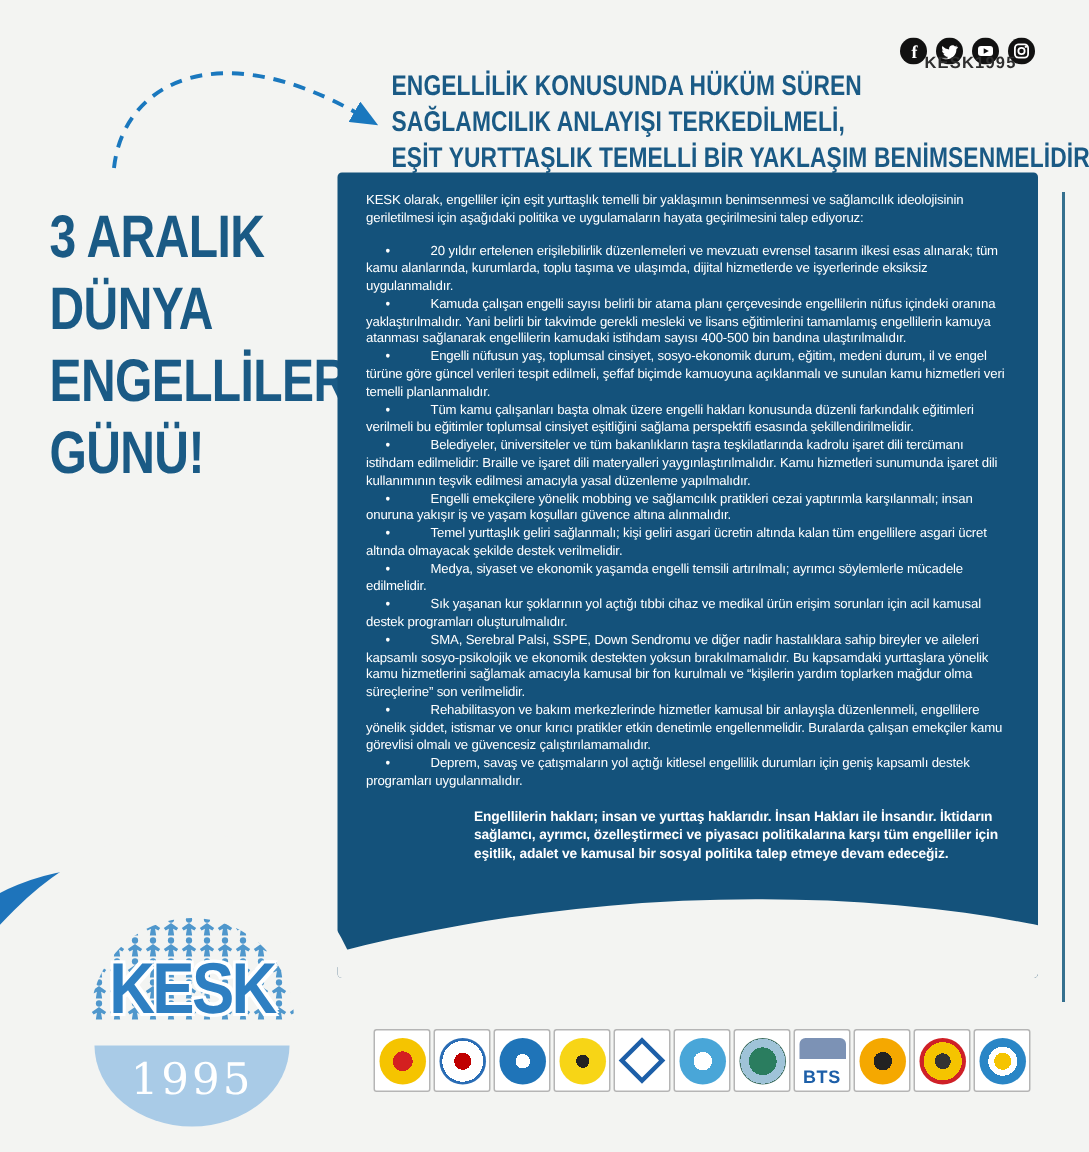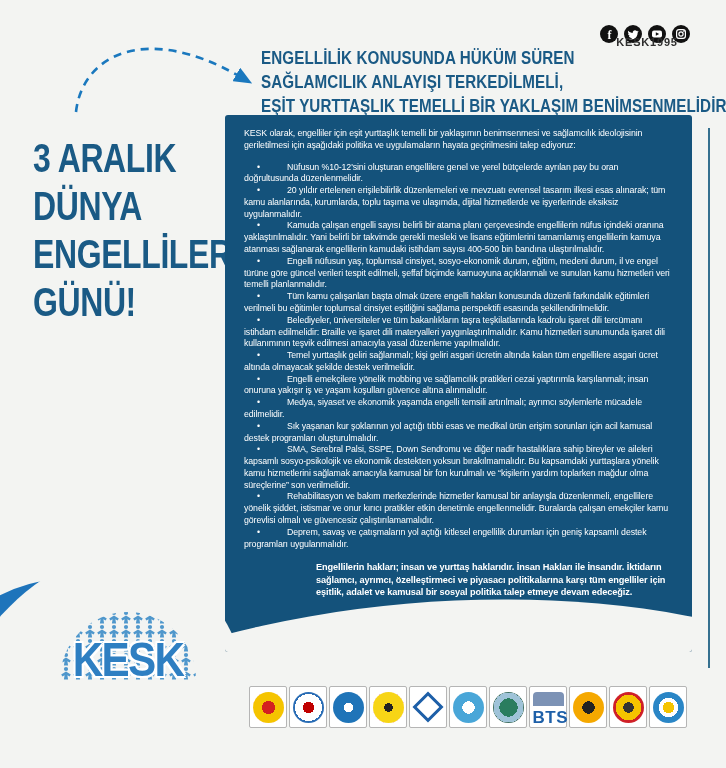--- a/index.html
+++ b/index.html
@@ -66,21 +66,21 @@
   .disc{width:31px;height:31px;border-radius:50%;}
   .d1 {background:radial-gradient(circle,#d42020 0 30%,#f5c400 30% 72%,#e8631a 72%);}
   .d2 {background:radial-gradient(circle,#c00000 0 26%,#fff 26% 62%,#2a6db5 62%);}
   .d3 {background:radial-gradient(circle,#fff 0 22%,#1f74b8 22%);}
   .d4 {background:radial-gradient(circle,#222 0 20%,#f7d516 20% 72%,#d42020 72%);}
   .d5 {background:#fff;border-radius:0;display:flex;align-items:center;justify-content:center;}
   .diamond{width:16px;height:16px;border:3px solid #1d5fa8;transform:rotate(45deg);background:#fff;}
   .d6 {background:radial-gradient(circle,#fff 0 28%,#49a6d8 28% 74%,#1f74b8 74%);}
   .d7 {background:radial-gradient(circle,#2a7d5f 0 42%,#9fc3d8 42% 68%,#3f6f63 68%);}
   .d8 {background:linear-gradient(#7c92b5 0 45%,#fff 45%);border-radius:4px;text-align:center;}
-  .bts-label{font-size:17px;font-weight:bold;color:#1d5fa8;line-height:52px;letter-spacing:.5px;}
+  .bts-label{font-size:12px;font-weight:bold;color:#1d5fa8;line-height:52px;letter-spacing:.5px;}
   .d9 {background:radial-gradient(circle,#222 0 28%,#f5a800 28% 74%,#c4231b 74%);}
   .d10{background:radial-gradient(circle,#333 0 24%,#f5c400 24% 58%,#cf2027 58%);}
   .d11{background:radial-gradient(circle,#f5c400 0 26%,#fff 26% 44%,#2a86c6 44%);}
 </style>
 </head>
 <body>
 
 <div class="social">
   <span>
       <svg width="18" height="18" viewBox="0 0 18 18">
@@ -130,30 +130,29 @@
 <div class="event-title">
   <div>3 ARALIK</div>
   <div>DÜNYA</div>
   <div>ENGELLİLER</div>
   <div>GÜNÜ!</div>
 </div>
 
 <div class="manifesto">
   <div class="manifesto-text">
     <p class="intro">KESK olarak, engelliler için eşit yurttaşlık temelli bir yaklaşımın benimsenmesi ve sağlamcılık ideolojisinin geriletilmesi için aşağıdaki politika ve uygulamaların hayata geçirilmesini talep ediyoruz:</p>
-    <p class="bullet-p"><span class="bullet-char">•</span><span>Nüfusun %10-12'sini oluşturan engellilere genel ve yerel bütçelerde ayrılan pay bu oran doğrultusunda düzenlenmelidir.</span></p>
     <p class="bullet-p"><span class="bullet-char">•</span><span>20 yıldır ertelenen erişilebilirlik düzenlemeleri ve mevzuatı evrensel tasarım ilkesi esas alınarak; tüm kamu alanlarında, kurumlarda, toplu taşıma ve ulaşımda, dijital hizmetlerde ve işyerlerinde eksiksiz uygulanmalıdır.</span></p>
     <p class="bullet-p"><span class="bullet-char">•</span><span>Kamuda çalışan engelli sayısı belirli bir atama planı çerçevesinde engellilerin nüfus içindeki oranına yaklaştırılmalıdır. Yani belirli bir takvimde gerekli mesleki ve lisans eğitimlerini tamamlamış engellilerin kamuya atanması sağlanarak engellilerin kamudaki istihdam sayısı 400-500 bin bandına ulaştırılmalıdır.</span></p>
     <p class="bullet-p"><span class="bullet-char">•</span><span>Engelli nüfusun yaş, toplumsal cinsiyet, sosyo-ekonomik durum, eğitim, medeni durum, il ve engel türüne göre güncel verileri tespit edilmeli, şeffaf biçimde kamuoyuna açıklanmalı ve sunulan kamu hizmetleri veri temelli planlanmalıdır.</span></p>
     <p class="bullet-p"><span class="bullet-char">•</span><span>Tüm kamu çalışanları başta olmak üzere engelli hakları konusunda düzenli farkındalık eğitimleri verilmeli bu eğitimler toplumsal cinsiyet eşitliğini sağlama perspektifi esasında şekillendirilmelidir.</span></p>
     <p class="bullet-p"><span class="bullet-char">•</span><span>Belediyeler, üniversiteler ve tüm bakanlıkların taşra teşkilatlarında kadrolu işaret dili tercümanı istihdam edilmelidir: Braille ve işaret dili materyalleri yaygınlaştırılmalıdır. Kamu hizmetleri sunumunda işaret dili kullanımının teşvik edilmesi amacıyla yasal düzenleme yapılmalıdır.</span></p>
+    <p class="bullet-p"><span class="bullet-char">•</span><span>Engelli emekçilere yönelik mobbing ve sağlamcılık pratikleri cezai yaptırımla karşılanmalı; insan onuruna yakışır iş ve yaşam koşulları güvence altına alınmalıdır.</span></p>
     <p class="bullet-p"><span class="bullet-char">•</span><span>Temel yurttaşlık geliri sağlanmalı; kişi geliri asgari ücretin altında kalan tüm engellilere asgari ücret altında olmayacak şekilde destek verilmelidir.</span></p>
-    <p class="bullet-p"><span class="bullet-char">•</span><span>Engelli emekçilere yönelik mobbing ve sağlamcılık pratikleri cezai yaptırımla karşılanmalı; insan onuruna yakışır iş ve yaşam koşulları güvence altına alınmalıdır.</span></p>
     <p class="bullet-p"><span class="bullet-char">•</span><span>Medya, siyaset ve ekonomik yaşamda engelli temsili artırılmalı; ayrımcı söylemlerle mücadele edilmelidir.</span></p>
-    <p class="bullet-p"><span class="bullet-char">•</span><span>Sık yaşanan kur şoklarının yol açtığı tıbbi esas ve medikal ürün erişim sorunları için acil kamusal destek programları oluşturulmalıdır.</span></p>
+    <p class="bullet-p"><span class="bullet-char">•</span><span>Sık yaşanan kur şoklarının yol açtığı tıbbi cihaz ve medikal ürün erişim sorunları için acil kamusal destek programları oluşturulmalıdır.</span></p>
     <p class="bullet-p"><span class="bullet-char">•</span><span>SMA, Serebral Palsi, SSPE, Down Sendromu ve diğer nadir hastalıklara sahip bireyler ve aileleri kapsamlı sosyo-psikolojik ve ekonomik destekten yoksun bırakılmamalıdır. Bu kapsamdaki yurttaşlara yönelik kamu hizmetlerini sağlamak amacıyla kamusal bir fon kurulmalı ve “kişilerin yardım toplarken mağdur olma süreçlerine” son verilmelidir.</span></p>
     <p class="bullet-p"><span class="bullet-char">•</span><span>Rehabilitasyon ve bakım merkezlerinde hizmetler kamusal bir anlayışla düzenlenmeli, engellilere yönelik şiddet, istismar ve onur kırıcı pratikler etkin denetimle engellenmelidir. Buralarda çalışan emekçiler kamu görevlisi olmalı ve güvencesiz çalıştırılamamalıdır.</span></p>
     <p class="bullet-p"><span class="bullet-char">•</span><span>Deprem, savaş ve çatışmaların yol açtığı kitlesel engellilik durumları için geniş kapsamlı destek programları uygulanmalıdır.</span></p>
     <p class="closing">Engellilerin hakları; insan ve yurttaş haklarıdır. İnsan Hakları ile İnsandır. İktidarın sağlamcı, ayrımcı, özelleştirmeci ve piyasacı politikalarına karşı tüm engelliler için eşitlik, adalet ve kamusal bir sosyal politika talep etmeye devam edeceğiz.</p>
   </div>
   <div class="sw sw-thin"></div>
   <div class="sw sw-navy"></div>
   <div class="sw sw-white"></div>
 </div>
 
@@ -166,20 +165,23 @@
   <svg class="kesk-dome" viewBox="0 0 184 84">
     <defs>
       <pattern id="pp" width="12" height="14" patternUnits="userSpaceOnUse">
         <circle cx="6" cy="3" r="2.1" fill="#4f97cc"></circle>
         <path d="M6 5.4 L1.2 8.6 L2.4 10.4 L4.6 9.2 L3.9 13.6 L8.1 13.6 L7.4 9.2 L9.6 10.4 L10.8 8.6 Z" fill="#4f97cc"></path>
       </pattern>
     </defs>
     <path d="M24,84 A68,68 0 0 1 160,84 Z" fill="url(#pp)"></path>
   </svg>
   <div class="kesk-word">KESK</div>
+  <div class="kesk-bowl">
+    <div class="kesk-year">1995</div>
+  </div>
 </div>
 
 <div class="logo-row">
   <div class="logo-cell">
       <div class="disc d1"></div>
     </div>
   <div class="logo-cell">
       <div class="disc d2"></div>
     </div>
   <div class="logo-cell">

